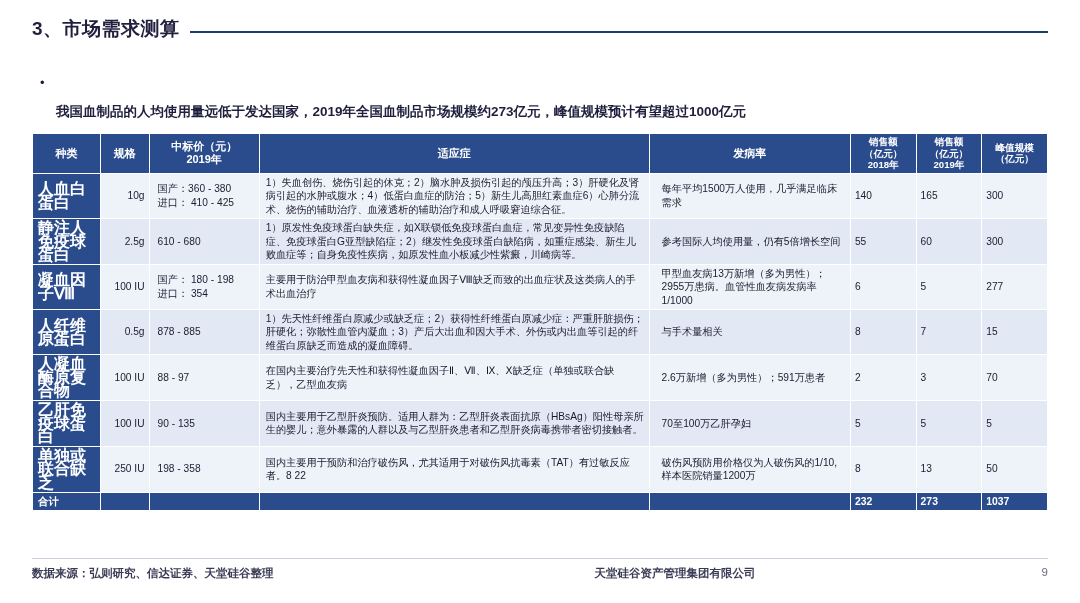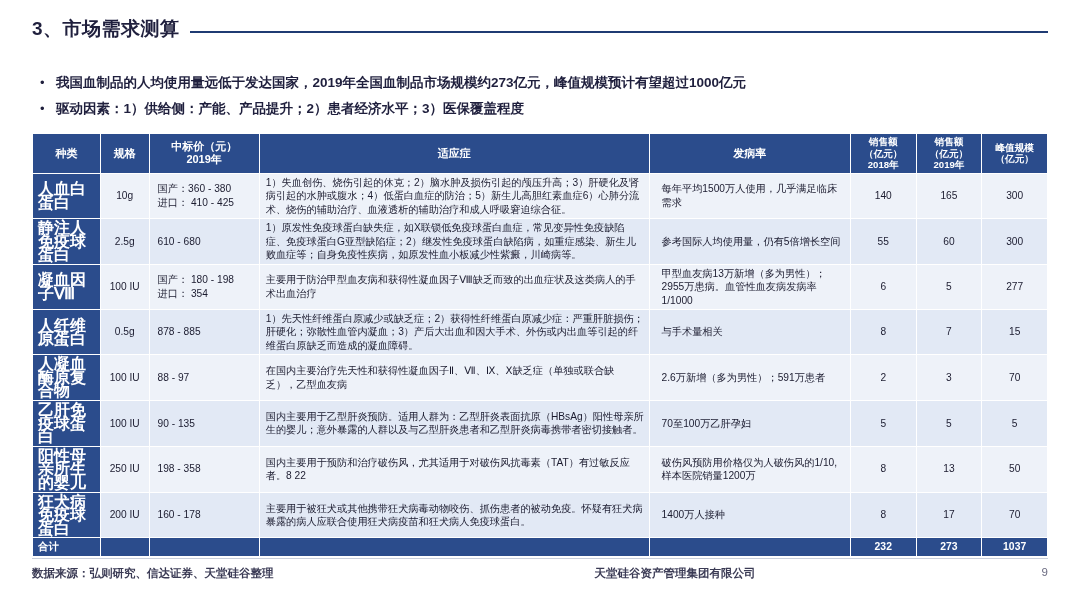--- a/index.html
+++ b/index.html
@@ -54,21 +54,21 @@
     color: #1f1f3d;
     margin-bottom: 4px;
   }
   .bullet .dot {
     width: 16px;
     flex: none;
     font-size: 13px;
     color: #1f1f3d;
     line-height: 22px;
   }
-  .bullet .txt { font-weight: bold; }
+  .bullet .txt { font-weight: bold; margin-top: 29px; }
 
   
   .table-wrap {
     position: absolute;
     left: 32px; top: 133px;
     width: 1016px;
   }
   table {
     border-collapse: collapse;
     width: 1016px;
@@ -101,25 +101,25 @@
   tbody tr:nth-child(even) td { background: #e2e9f5; }
   td.cat {
     background: #2b4c8c !important;
     color: #ffffff;
     font-weight: bold;
     text-align: left;
     padding-left: 5px;
     font-size: 16px;
     line-height: 13.6px;
   }
-  td.spec { text-align: center; }
+  td.spec { text-align: right; }
   td.price { text-align: left; padding-left: 8px; }
   td.ind   { text-align: left; padding-left: 6px; }
   td.rate  { text-align: left; padding-left: 12px; }
-  td.n     { text-align: center; }
+  td.n     { }
   tr.total td {
     background: #2b4c8c !important;
     color: #ffffff;
     font-weight: bold;
     height: 17px;
     font-size: 10.4px;
   }
   tr.total td.cat { text-align: left; }
 
   
@@ -279,44 +279,32 @@
             <span class="nl">90 - 135</span>
           </td>
           <td class="ind">国内主要用于乙型肝炎预防。适用人群为：乙型肝炎表面抗原（HBsAg）阳性母亲所生的婴儿；意外暴露的人群以及与乙型肝炎患者和乙型肝炎病毒携带者密切接触者。</td>
           <td class="rate">70至100万乙肝孕妇</td>
           <td class="n">5</td>
           <td class="n">5</td>
           <td class="n">5</td>
         </tr>
 
         <tr>
-          <td class="cat">阳性母亲所生的婴儿</td>
+          <td class="cat">单独或联合缺乏</td>
           <td class="spec">250 IU</td>
           <td class="price">
             <span class="nl">198 - 358</span>
           </td>
           <td class="ind">国内主要用于预防和治疗破伤风，尤其适用于对破伤风抗毒素（TAT）有过敏反应者。8 22</td>
           <td class="rate">破伤风预防用价格仅为人破伤风的1/10,样本医院销量1200万</td>
           <td class="n">8</td>
           <td class="n">13</td>
           <td class="n">50</td>
         </tr>
 
-        <tr>
-          <td class="cat">狂犬病免疫球蛋白</td>
-          <td class="spec">200 IU</td>
-          <td class="price">
-            <span class="nl">160 - 178</span>
-          </td>
-          <td class="ind">主要用于被狂犬或其他携带狂犬病毒动物咬伤、抓伤患者的被动免疫。怀疑有狂犬病暴露的病人应联合使用狂犬病疫苗和狂犬病人免疫球蛋白。</td>
-          <td class="rate">1400万人接种</td>
-          <td class="n">8</td>
-          <td class="n">17</td>
-          <td class="n">70</td>
-        </tr>
 
         <tr class="total">
           <td class="cat">合计</td>
           <td></td>
           <td></td>
           <td></td>
           <td></td>
           <td class="n">232</td>
           <td class="n">273</td>
           <td class="n">1037</td>

